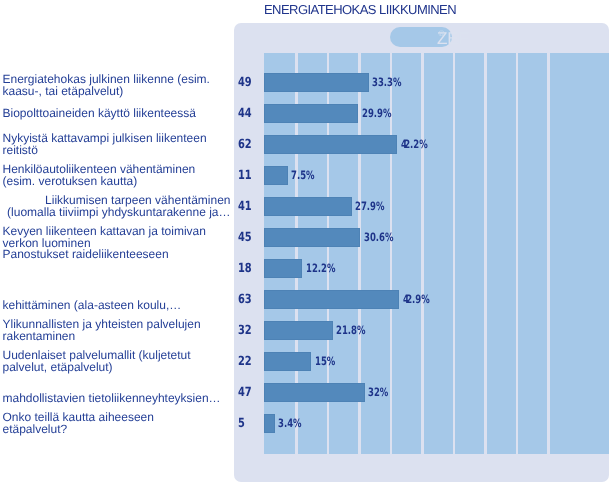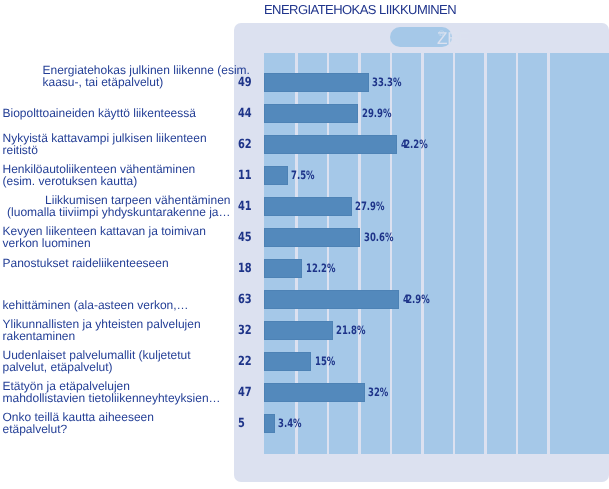--- a/index.html
+++ b/index.html
@@ -56,31 +56,31 @@
       <div class="bar" style="top: 268px; width: 68.67px;"></div>
       <div class="pct" style="left: 72.27px; top: 272px;">21.8%</div>
       <div class="bar" style="top: 299px; width: 47.25px;"></div>
       <div class="pct" style="left: 50.85px; top: 303px;">15%</div>
       <div class="bar" style="top: 330px; width: 100.8px;"></div>
       <div class="pct" style="left: 104.4px; top: 334px;">32%</div>
       <div class="bar" style="top: 361px; width: 10.71px;"></div>
       <div class="pct" style="left: 14.31px; top: 365px;">3.4%</div>
     </div>
   <div id="labels">
-      <div class="lbl" style="top: 65px; margin-left: 40px;"><span>Energiatehokas julkinen liikenne (esim.</span><br><span>kaasu-, tai etäpalvelut)</span></div>
+      <div class="lbl" style="top: 74px;"><span>Energiatehokas julkinen liikenne (esim.</span><br><span>kaasu-, tai etäpalvelut)</span></div>
       <div class="lbl" style="top: 107.5px;"><span>Biopolttoaineiden käyttö liikenteessä</span></div>
       <div class="lbl" style="top: 133px;"><span>Nykyistä kattavampi julkisen liikenteen</span><br><span>reitistö</span></div>
       <div class="lbl" style="top: 164px;"><span>Henkilöautoliikenteen vähentäminen</span><br><span>(esim. verotuksen kautta)</span></div>
       <div class="lbl" style="top: 195px; text-align: right;"><span>Liikkumisen tarpeen vähentäminen</span><br><span>(luomalla tiiviimpi yhdyskuntarakenne ja…</span></div>
       <div class="lbl" style="top: 226px;"><span>Kevyen liikenteen kattavan ja toimivan</span><br><span>verkon luominen</span></div>
-      <div class="lbl" style="top: 258px;"><span>Panostukset raideliikenteeseen</span></div>
-      <div class="lbl" style="top: 288px;"><br><span>kehittäminen (ala-asteen verkon,…</span></div>
+      <div class="lbl" style="top: 249px;"><span>Panostukset raideliikenteeseen</span></div>
+      <div class="lbl" style="top: 288px;"><br><span>kehittäminen (ala-asteen koulu,…</span></div>
       <div class="lbl" style="top: 319px;"><span>Ylikunnallisten ja yhteisten palvelujen</span><br><span>rakentaminen</span></div>
       <div class="lbl" style="top: 350px;"><span>Uudenlaiset palvelumallit (kuljetetut</span><br><span>palvelut, etäpalvelut)</span></div>
-      <div class="lbl" style="top: 381px;"><span>Etätyön ja etäpalvelujen</span><br><span>mahdollistavien tietoliikenneyhteyksien…</span></div>
+      <div class="lbl" style="top: 381px;"><br><span>mahdollistavien tietoliikenneyhteyksien…</span></div>
       <div class="lbl" style="top: 412px;"><span>Onko teillä kautta aiheeseen</span><br><span>etäpalvelut?</span></div>
     </div>
 <div class="cnt" style="left: 238px; top: 75.5px;">49</div>
     <div class="cnt" style="left: 238px; top: 106.5px;">44</div>
     <div class="cnt" style="left: 238px; top: 137.5px;">62</div>
     <div class="cnt" style="left: 238px; top: 168.5px;">11</div>
     <div class="cnt" style="left: 238px; top: 199.5px;">41</div>
     <div class="cnt" style="left: 238px; top: 230.5px;">45</div>
     <div class="cnt" style="left: 238px; top: 261.5px;">18</div>
     <div class="cnt" style="left: 238px; top: 292.5px;">63</div>

